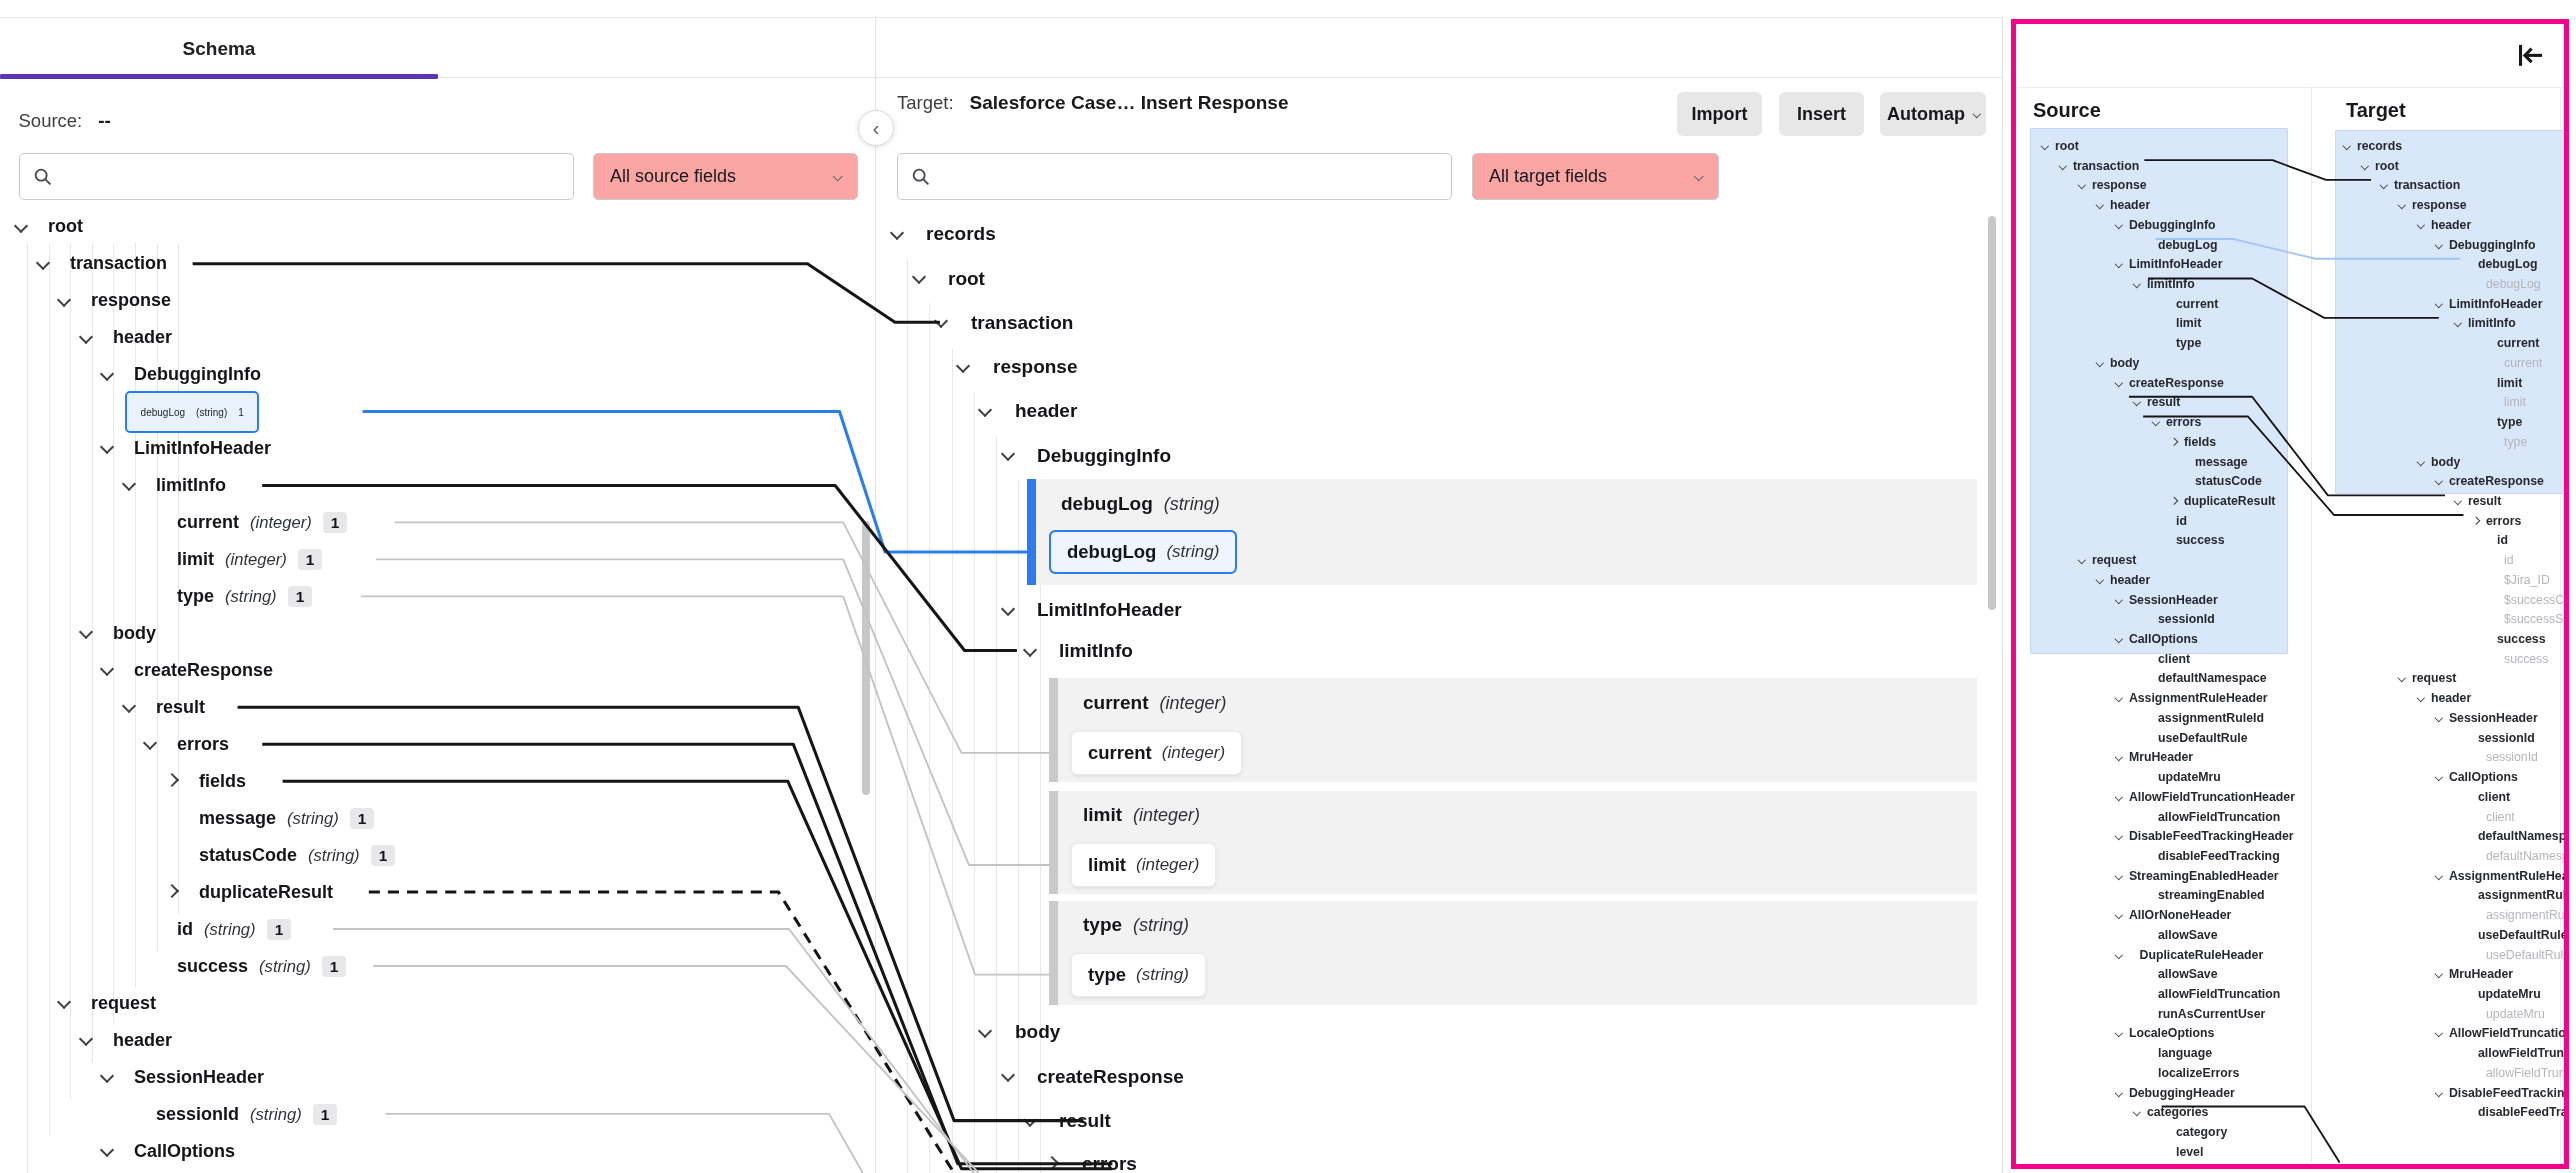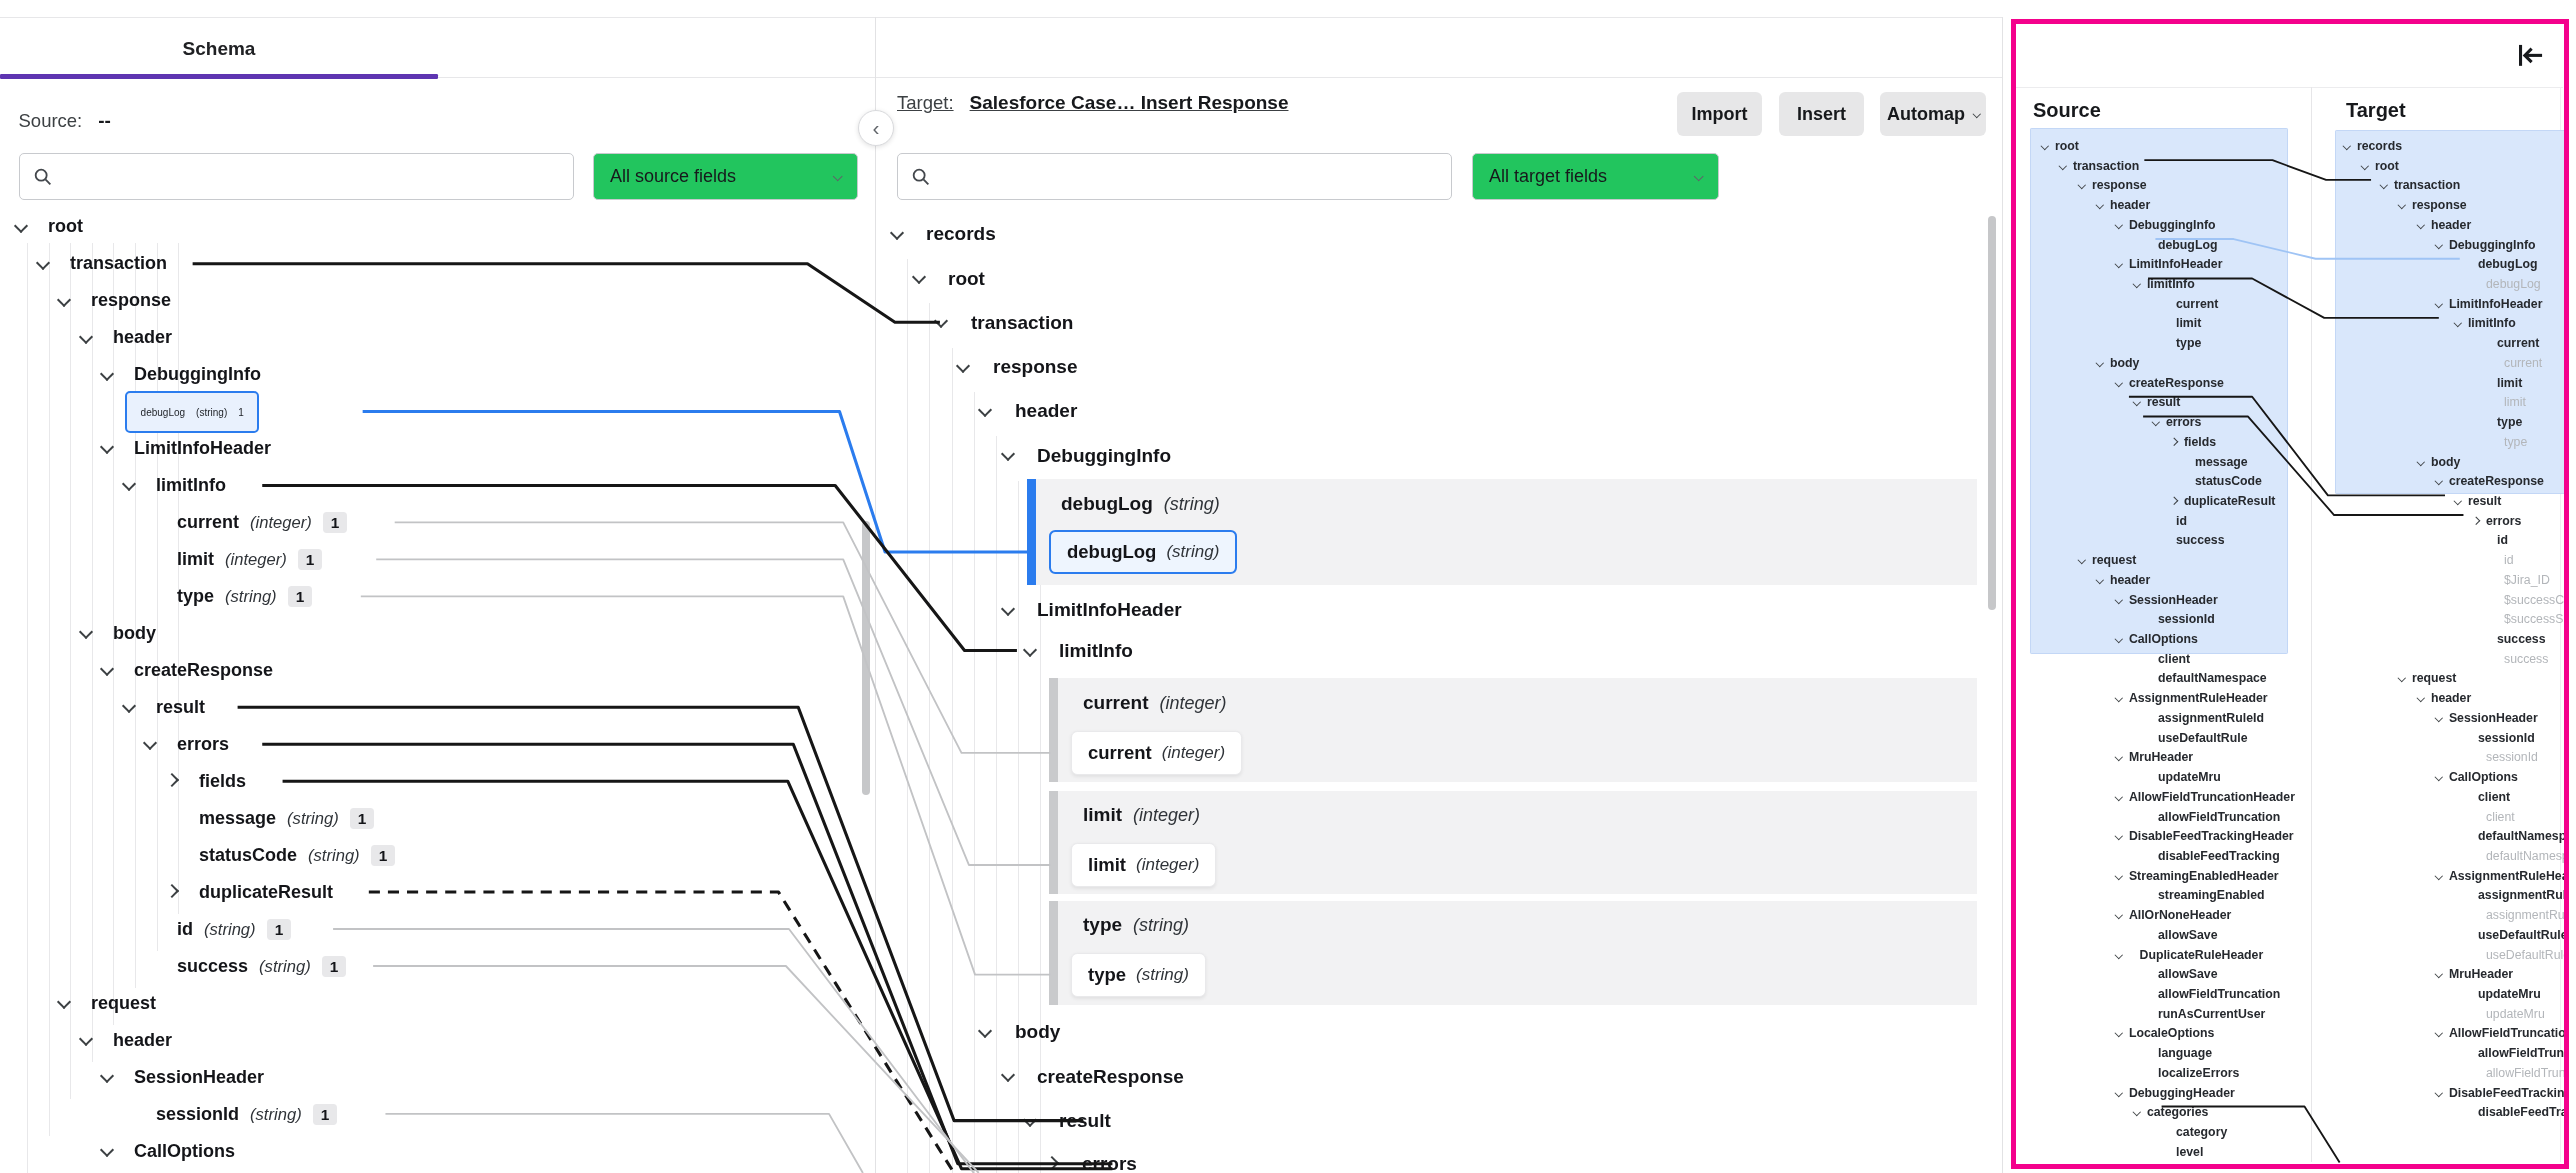--- a/index.html
+++ b/index.html
@@ -13,21 +13,21 @@
   .vline { position:absolute; background:#e2e2e4; width:1.2px; }
   .tab { position:absolute; top:23.4px; height:52px; display:flex; align-items:center; justify-content:center;
          font-size:19px; font-weight:bold; color:#202124; cursor:pointer; }
   #tab-underline { position:absolute; left:0; top:74px; width:438px; height:5px; border-radius:1.2px; }
 
   .panel-label-row { position:absolute; font-size:18.5px; color:#3c4043; display:flex; gap:16px; align-items:baseline; }
   .panel-label-row b { color:#17191c; font-size:19px; }
 
   .searchbox { position:absolute; height:47px; border:1.2px solid #c8cace; border-radius:5px; background:#fff;
                display:flex; align-items:center; padding-left:12.3px; }
-  .dropdown { position:absolute; height:47px; border:1.2px solid #c8cace; border-radius:5px; background:#22c55e;
+  .dropdown { position:absolute; height:47px; border:1.2px solid #c8cace; border-radius:5px; background:#fca5a5;
               display:flex; align-items:center; justify-content:space-between; padding:0 16px; font-size:18px; color:#17191c; }
   .btn { position:absolute; top:92px; height:44px; background:#e7e7e8; border-radius:6.2px;
          display:flex; align-items:center; justify-content:center; gap:8.6px;
          font-size:18px; font-weight:bold; color:#17191c; cursor:pointer; }
 
   
   .chev { display:inline-block; width:10px; height:10px; border-right:2.2px solid #3c4043; border-bottom:2.2px solid #3c4043; }
   .chev.down  { transform:rotate(45deg); }
   .chev.right { transform:rotate(-45deg); }
   .chev.sm { width:5.5px; height:5.5px; border-width:1.5px; }
@@ -93,21 +93,21 @@
     <svg width="22" height="22" viewBox="0 0 36 36">
       <circle cx="15" cy="15" r="9" fill="none" stroke="#43474c" stroke-width="3"></circle>
       <line x1="22" y1="22" x2="30" y2="30" stroke="#43474c" stroke-width="3"></line>
     </svg>
   </div>
   <div class="dropdown" style="left:593px;top:153px;width:265px;">
     <span>All source fields</span>
     <span class="chev down dd"></span>
   </div>
 
-  <div class="panel-label-row" style="left:897px;top:92px;text-decoration:underline;">
+  <div class="panel-label-row" style="left:897px;top:92px;">
     <span>Target:</span>
     <b>Salesforce Case… Insert Response</b>
   </div>
   <div class="btn" style="left:1677px;width:85px;">
     <span>Import</span>
   </div>
   <div class="btn" style="left:1779px;width:85px;">
     <span>Insert</span>
   </div>
   <div class="btn" style="left:1880px;width:106px;">

